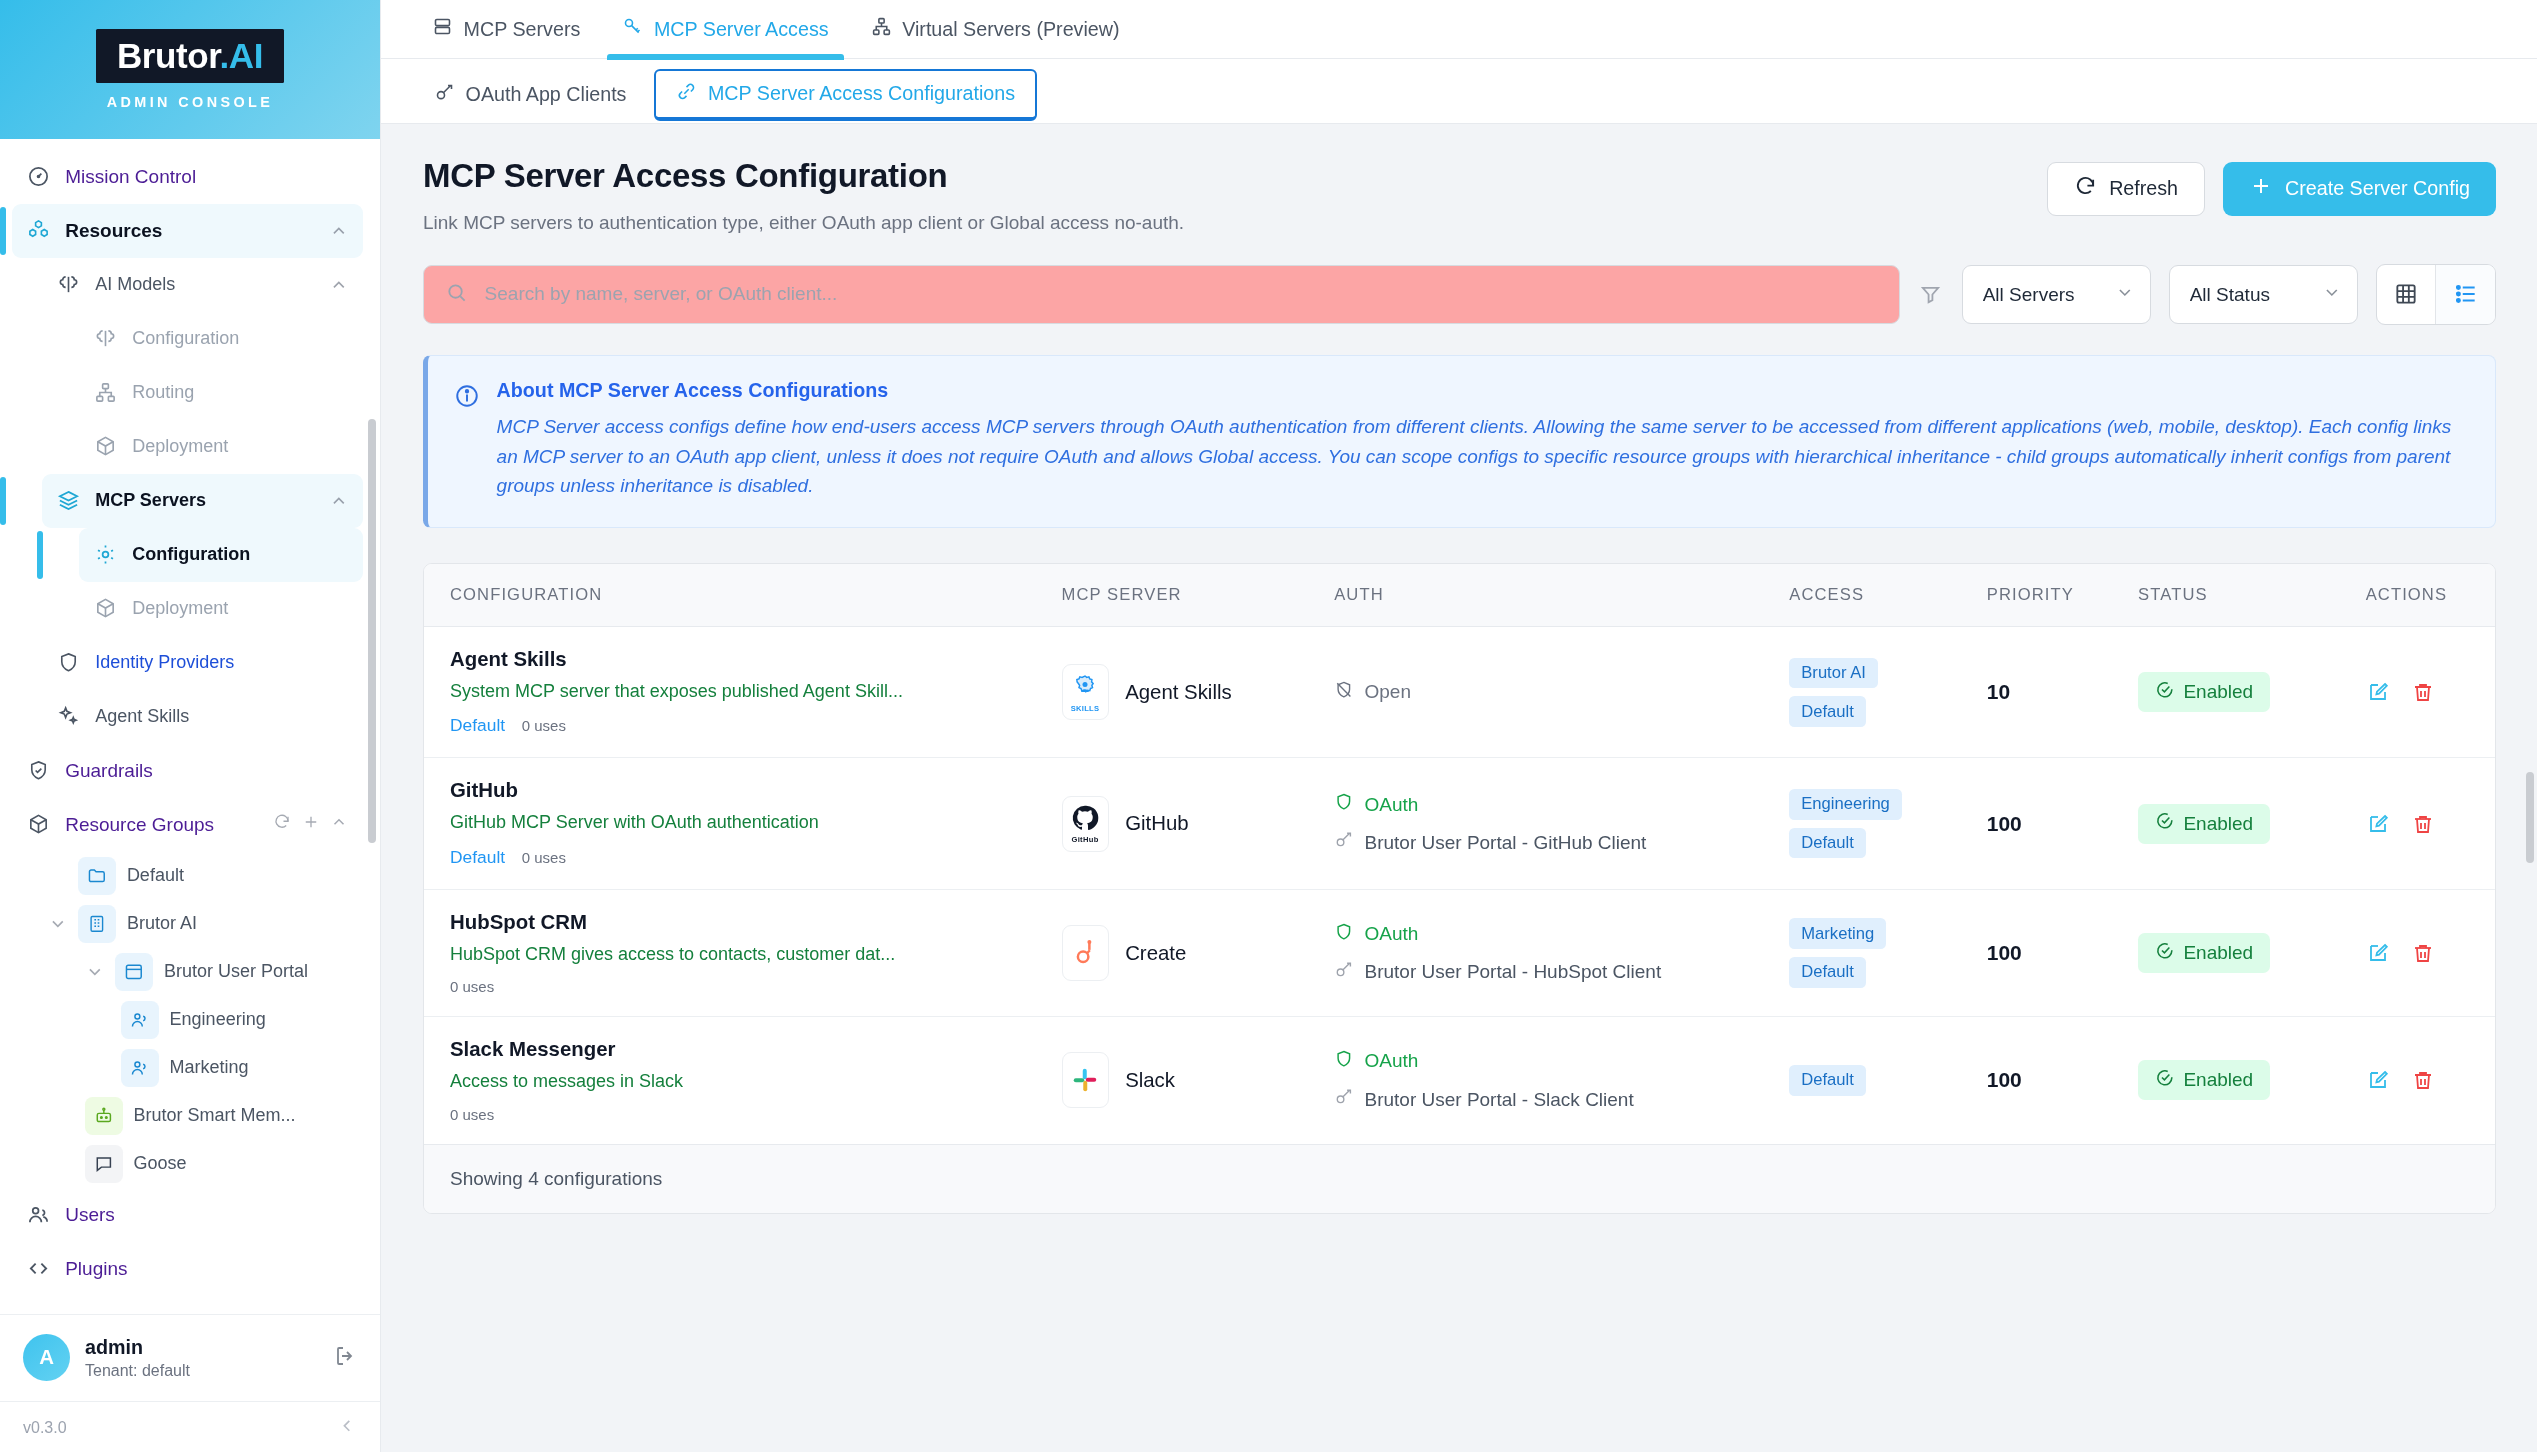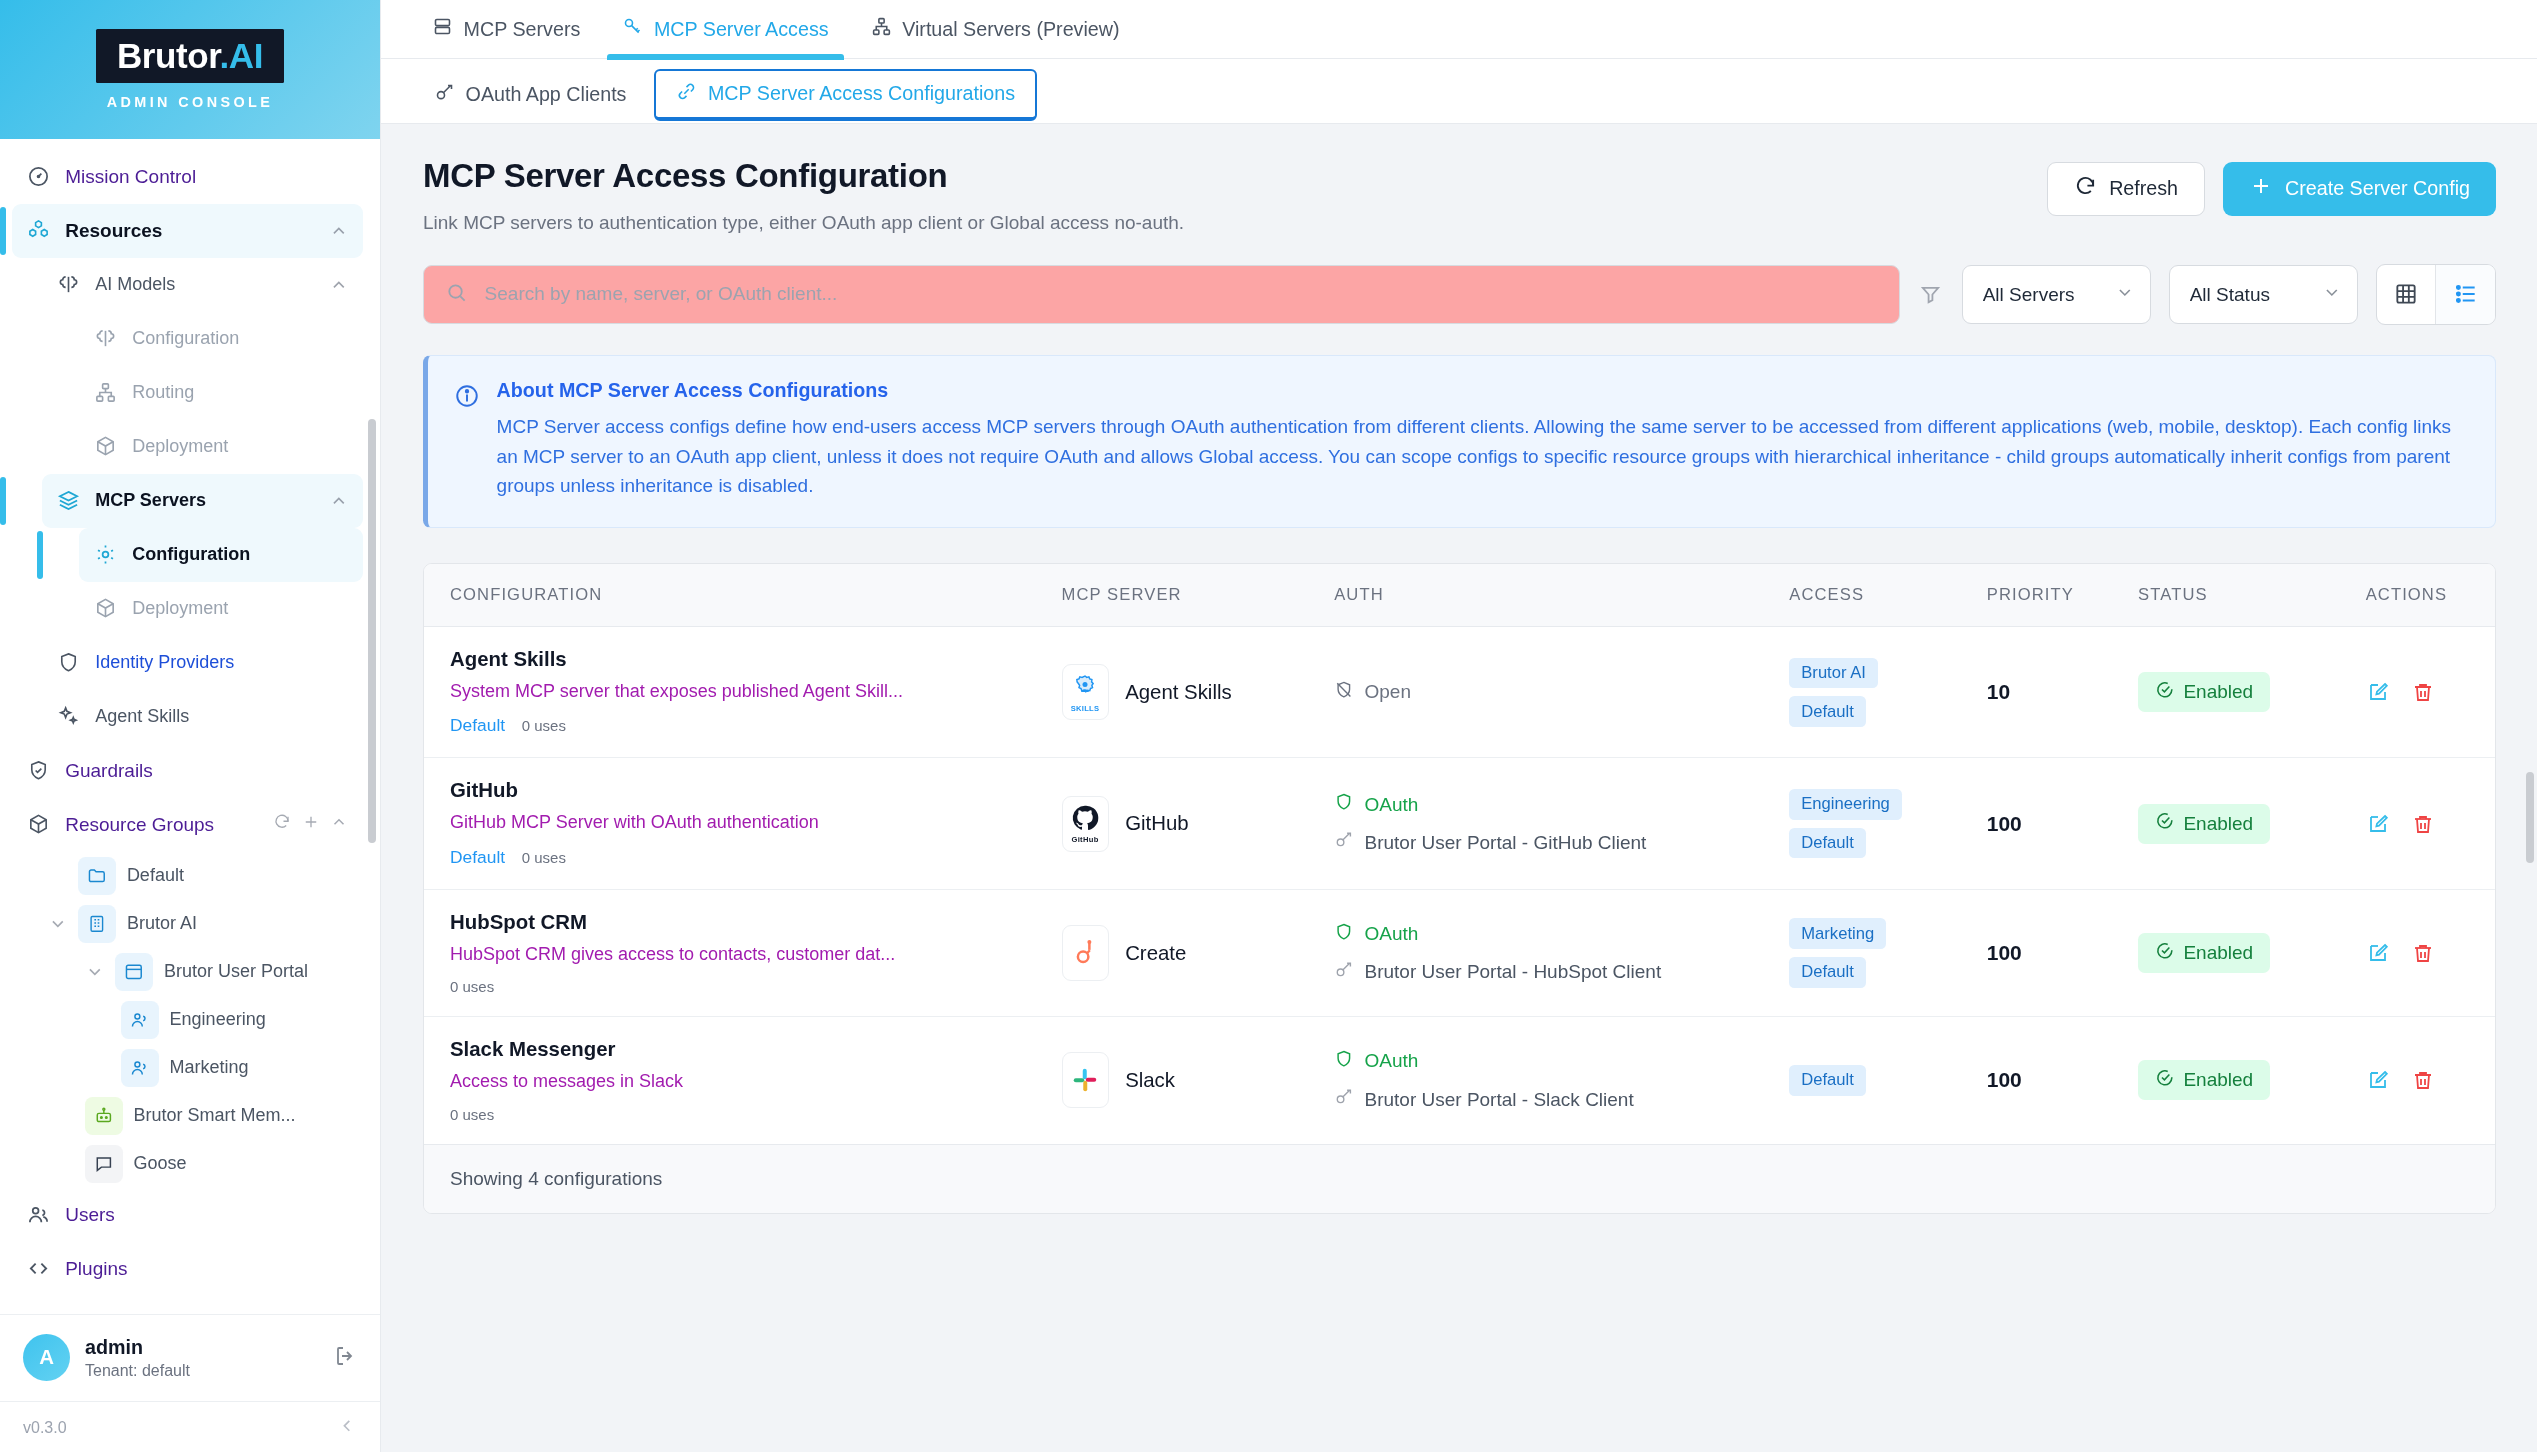--- a/index.html
+++ b/index.html
@@ -235,21 +235,21 @@
     background: #eff6ff;
     border: 1.5px solid #d9e8fb;
     border-left: 5.3px solid #7aa8e8;
     border-radius: 7.6px;
     padding: 23px 27px 26px 26px;
     display: flex; gap: 16.6px;
   }
   .banner-ico { flex: 0 0 26px; padding-top: 4.5px; }
   .banner-ico svg { width: 26px; height: 26px; }
   .banner-title { font-size: 19.7px; font-weight: bold; color: #2563eb; }
-  .banner-body { font-size: 19px; line-height: 1.56; color: #2f6fe0; margin-top: 10.6px; }
+  .banner-body { font-size: 19px; line-height: 1.56; color: #2f6fe0; margin-top: 10.6px; font-style: italic; }
 
   
   .table-card {
     margin-top: 35px;
     background: #ffffff;
     border: 1.5px solid #e3e6ea;
     border-radius: 9px;
     overflow: hidden;
   }
   table { width: 100%; border-collapse: collapse; }
@@ -267,21 +267,21 @@
   thead th.c1 { padding-left: 26px; width: 636px; }
   thead th.c2 { width: 272px; }
   thead th.c3 { width: 454px; }
   thead th.c4 { width: 197px; }
   thead th.c5 { width: 151px; }
   thead th.c6 { width: 227px; }
   thead th.c7 { width: 129px; }
   tbody td { border-bottom: 1.5px solid #eceff2; padding: 21px 0; vertical-align: middle; }
   tbody tr:last-child td { border-bottom: none; }
   .cfg-name { font-size: 20.4px; font-weight: bold; color: #111827; }
-  .cfg-desc { font-size: 18px; color: #a21caf; margin-top: 9.8px; }
+  .cfg-desc { font-size: 18px; color: #15803d; margin-top: 9.8px; }
   .cfg-meta { margin-top: 13.6px; display: flex; align-items: center; gap: 16.6px; }
   .tag-default { font-size: 17.4px; color: #2196f3; }
   .tag-uses { font-size: 15px; color: #6b7280; }
   td.cell-cfg { padding-left: 26px; }
 
   .server-cell { display: flex; align-items: center; gap: 16.6px; }
   .server-logo {
     width: 47px; height: 56px; flex: 0 0 47px;
     background: #ffffff; border: 1.5px solid #eceff2; border-radius: 9px;
     display: flex; flex-direction: column; align-items: center; justify-content: center;

